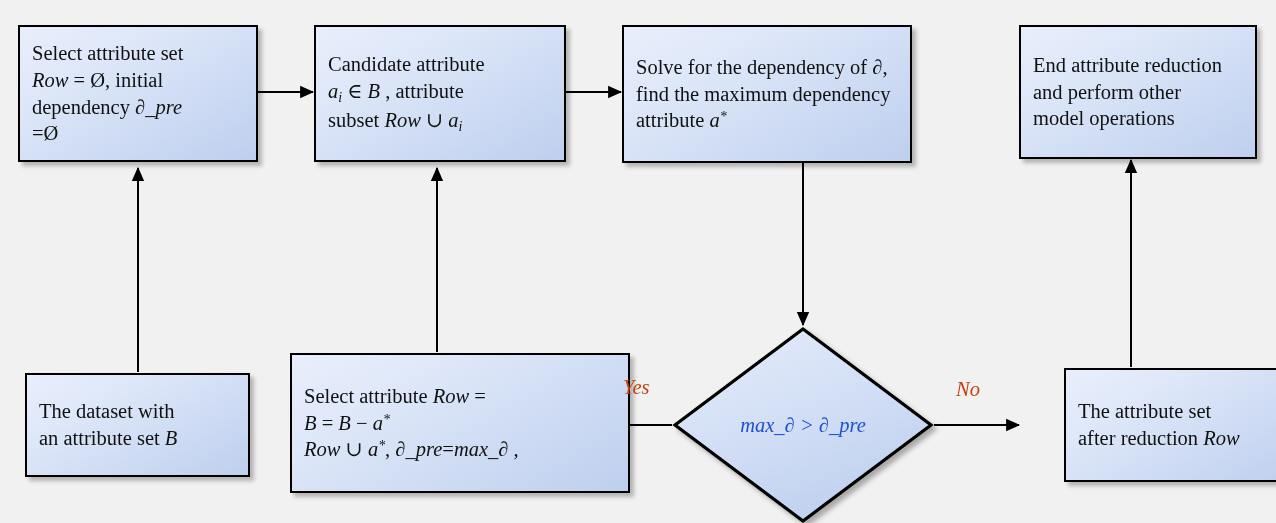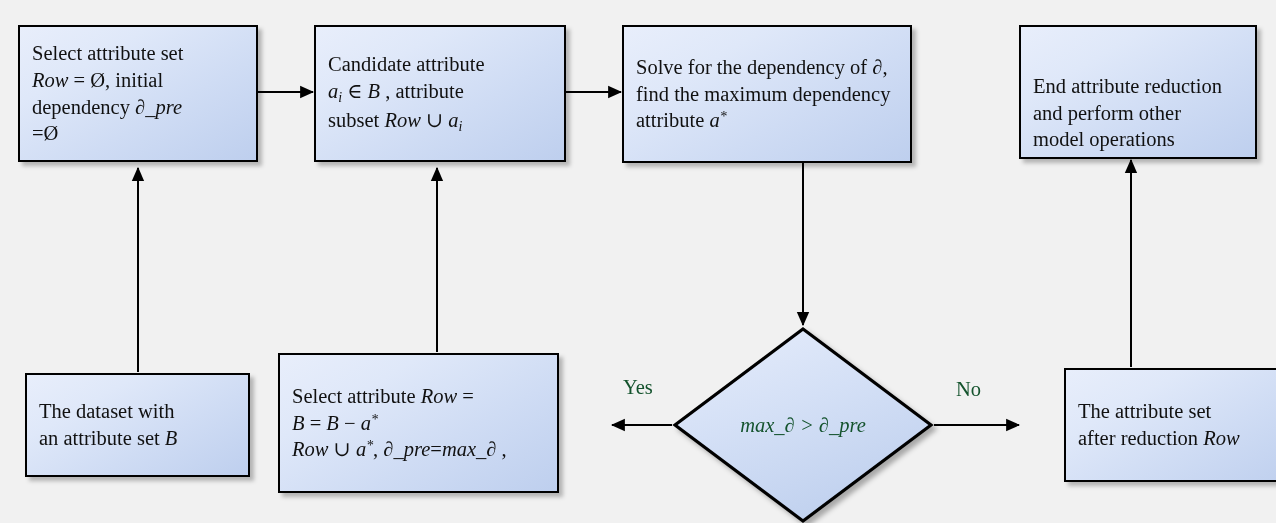--- a/index.html
+++ b/index.html
@@ -36,29 +36,30 @@
   }
   .diamond-wrap svg { display: block; overflow: visible; }
   .diamond-label {
     position: absolute;
     left: 0; top: 0;
     width: 100%; height: 100%;
     display: flex;
     align-items: center;
     justify-content: center;
     font-size: 20.5px;
-    color: #14532d;
+    color: #1d4ed8;
     pointer-events: none;
   }
 
   .edge-label {
     position: absolute;
     font-size: 20.5px;
-    color: #14532d;
+    color: #c2410c;
     white-space: nowrap;
+    font-style: italic;
   }
 
   #edges {
     position: absolute;
     left: 0; top: 0;
     width: 1276px;
     height: 523px;
     pointer-events: none;
   }
 
@@ -129,36 +130,36 @@
   </div>
 
   <div class="node" style="left:622px; top:25px; width:290px; height:138px;">
     <div class="txt">
       <div>Solve for the dependency of <i class="it">∂</i>,</div>
       <div>find the maximum dependency</div>
       <div>attribute <i class="it">a<span class="sup">*</span></i></div>
     </div>
   </div>
 
-  <div class="node" style="left:1019px; top:25px; width:238px; height:134px;align-items:flex-end;">
+  <div class="node" style="left:1019px; top:25px; width:238px; height:134px;">
     <div class="txt">
       <div>End attribute reduction</div>
       <div>and perform other</div>
       <div>model operations</div>
     </div>
   </div>
 
   <div class="node" style="left:25px; top:373px; width:225px; height:104px;">
     <div class="txt">
       <div>The dataset with</div>
       <div>an attribute set <i class="it">B</i></div>
     </div>
   </div>
 
-  <div class="node" style="left:278px; top:353px; width:281px; height:140px;">
+  <div class="node" style="left:290px; top:353px; width:340px; height:140px;">
     <div class="txt">
       <div>Select attribute <i class="it">Row</i> =</div>
       <div><i class="it">B</i> = <i class="it">B</i> − <i class="it">a<span class="sup">*</span></i></div>
       <div><i class="it">Row</i> ∪ <i class="it">a<span class="sup">*</span></i>, <i class="it">∂_pre</i>=<i class="it">max_∂</i> ,</div>
     </div>
   </div>
 
   <div class="node" style="left:1020px; top:368px; width:238px; height:114px;margin-left:44px;">
     <div class="txt">
       <div>The attribute set</div>

